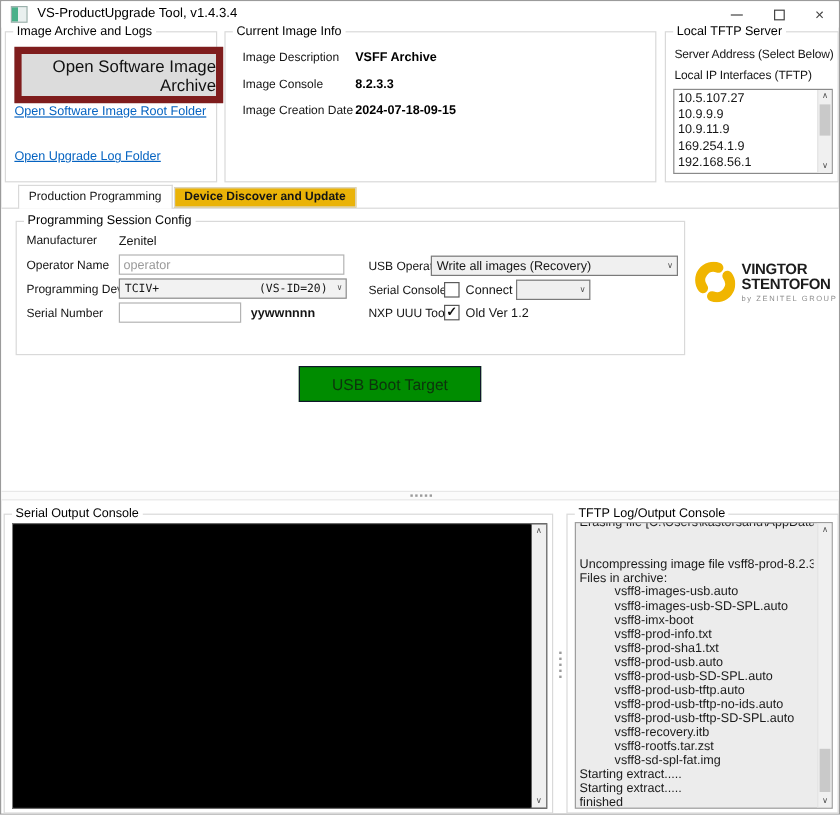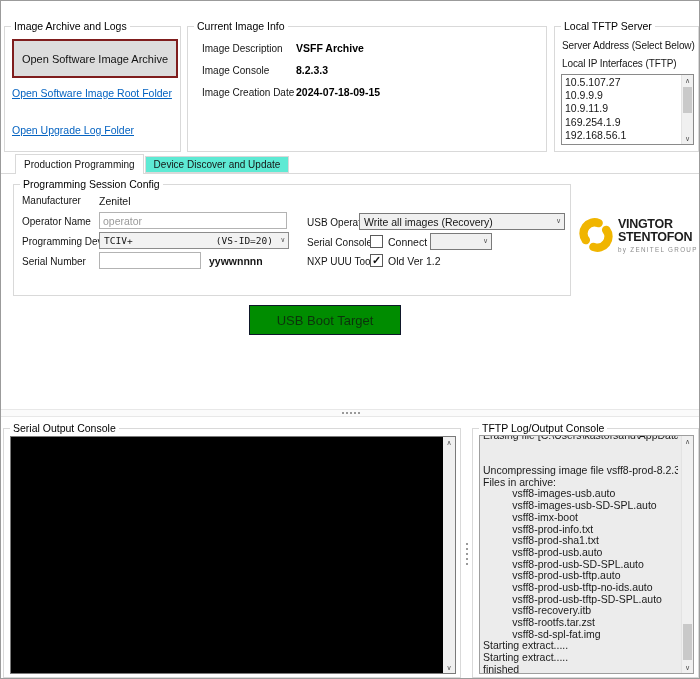--- a/index.html
+++ b/index.html
@@ -15,22 +15,22 @@
   .win-btn{position:absolute;top:0;width:34px;height:22px;display:flex;align-items:center;justify-content:center;color:#444;}
   .btn-min{left:596px}.btn-max{left:631px}.btn-close{left:665px;font-size:13px;}
   .min-glyph{width:10px;height:1px;background:#444;display:block;}
   .max-glyph{width:9px;height:9px;border:1px solid #444;display:block;box-sizing:border-box;}
 
   
   .groupbox{position:absolute;border:1px solid #d9d9d9;box-sizing:border-box;}
   .gb-label{position:absolute;top:-7px;left:6px;background:#fff;padding:0 3px;white-space:nowrap;color:#000;font-size:10.5px;}
 
   #grp-archive{left:3px;top:25px;width:177px;height:126px;}
-  .big-btn{position:absolute;left:7px;top:12px;width:162px;height:35px;background:#dcdcdc;border:2px solid #7f1d1d;
-           display:flex;align-items:center;justify-content:center;text-align:right;font-size:11px;color:#111;cursor:default;}
+  .big-btn{position:absolute;left:7px;top:12px;width:162px;height:35px;background:#dcdcdc;border:6px solid #7f1d1d;
+           display:flex;align-items:center;justify-content:center;text-align:right;font-size:14px;color:#111;cursor:default;}
   .link{position:absolute;color:var(--link);text-decoration:underline;white-space:nowrap;font-size:10.5px;cursor:pointer;}
   #link-root{left:7px;top:60px;}
   #link-log{left:7px;top:97px;}
 
   #grp-info{left:186px;top:25px;width:360px;height:126px;}
   .info-row{position:absolute;left:14px;width:330px;height:13px;}
   .info-row .info-label{position:absolute;left:0;top:0;font-size:10px;white-space:nowrap;}
   .info-row .info-value{position:absolute;left:94px;top:-1px;font-weight:bold;font-size:10.5px;white-space:nowrap;color:#000;}
 
   #grp-tftp{left:553px;top:25px;width:145px;height:126px;}
@@ -42,21 +42,21 @@
   .sb{position:absolute;right:0;top:0;bottom:0;width:12px;background:#f0f0f0;border-left:1px solid #e3e3e3;
       display:flex;flex-direction:column;justify-content:space-between;align-items:center;
       font-size:7px;color:#505050;box-sizing:border-box;}
   .sb span{display:block;line-height:11px;}
   .sb-thumb{position:absolute;left:1px;right:1px;background:#c9c9c9;}
 
   
   .tabstrip{position:absolute;left:0;top:153px;height:20px;display:flex;align-items:flex-start;padding-left:14px;z-index:3;}
   .tab{box-sizing:border-box;display:flex;align-items:center;padding:0 8px;font-size:10px;white-space:nowrap;cursor:default;}
   .tab-active{height:20px;background:#fff;border:1px solid #d9d9d9;border-bottom:none;z-index:3;}
-  .tab-inactive{height:17px;margin-top:2px;background:#5eead4;border:1px solid #d9d9d9;margin-left:1px;}
+  .tab-inactive{height:17px;margin-top:2px;background:#eab308;border:1px solid #d9d9d9;margin-left:1px;font-weight:bold;}
   .tab-panel{position:absolute;left:0;top:172px;width:700px;height:236px;background:#fff;border-top:1px solid #d9d9d9;}
 
   
   #grp-session{left:12px;top:10px;width:558px;height:112px;}
   .fld-label{position:absolute;left:8px;font-size:10px;white-space:nowrap;}
   .rcol-label{position:absolute;left:293px;font-size:10px;white-space:nowrap;}
   .txt-input{position:absolute;height:17px;border:1px solid #b3b3b3;background:#fff;font-family:"Liberation Sans",sans-serif;
              font-size:10.5px;padding:0 3px;box-sizing:border-box;color:#111;outline:none;}
   .txt-input::placeholder{color:#9a9a9a;}
   .combo{position:absolute;height:17px;background:#f2f2f2;border:1px solid #8c8c8c;box-sizing:border-box;
@@ -99,20 +99,33 @@
   .tftp-wrap{position:absolute;left:6px;top:6px;width:215px;height:239px;border:1px solid #9e9e9e;
              background:#ececec;overflow:hidden;box-sizing:border-box;}
   .log-content{margin:-6px 0 0 3px;padding-right:15px;}
   .log-line{height:11.7px;line-height:11.7px;white-space:pre;font-size:10.5px;color:#1a1a1a;overflow:hidden;}
 </style>
 </head>
 <body>
 
 <div class="win">
 
+  <div class="titlebar">
+    <span class="app-icon"></span>
+    <span class="title-text">VS-ProductUpgrade Tool, v1.4.3.4</span>
+    <div class="win-btn btn-min">
+        <span class="min-glyph"></span>
+      </div>
+    <div class="win-btn btn-max">
+        <span class="max-glyph"></span>
+      </div>
+    <div class="win-btn btn-close">
+        <span>×</span>
+      </div>
+  </div>
 
   <div class="groupbox" id="grp-archive">
     <span class="gb-label">Image Archive and Logs</span>
     <div class="big-btn">Open Software Image Archive</div>
     <span class="link" id="link-root">Open Software Image Root Folder</span>
     <span class="link" id="link-log">Open Upgrade Log Folder</span>
   </div>
 
   <div class="groupbox" id="grp-info">
     <span class="gb-label">Current Image Info</span>

